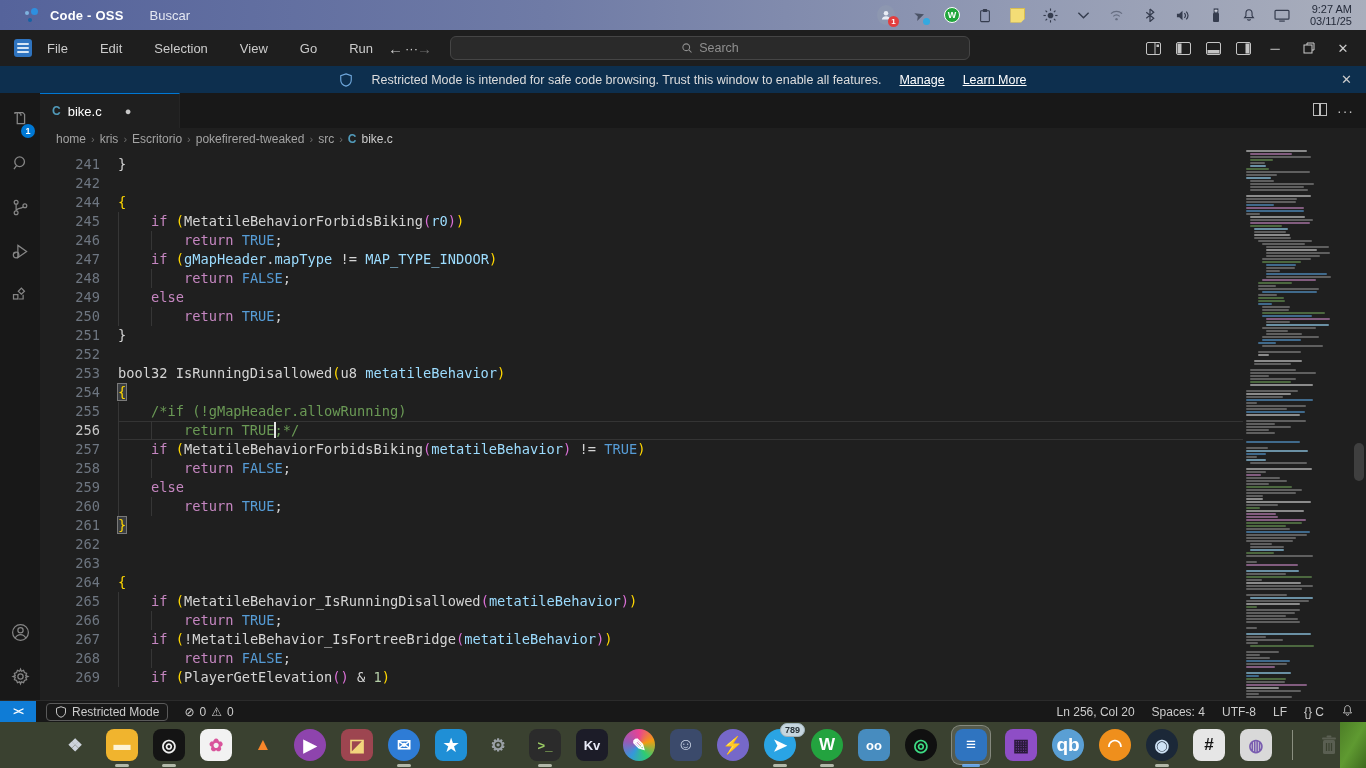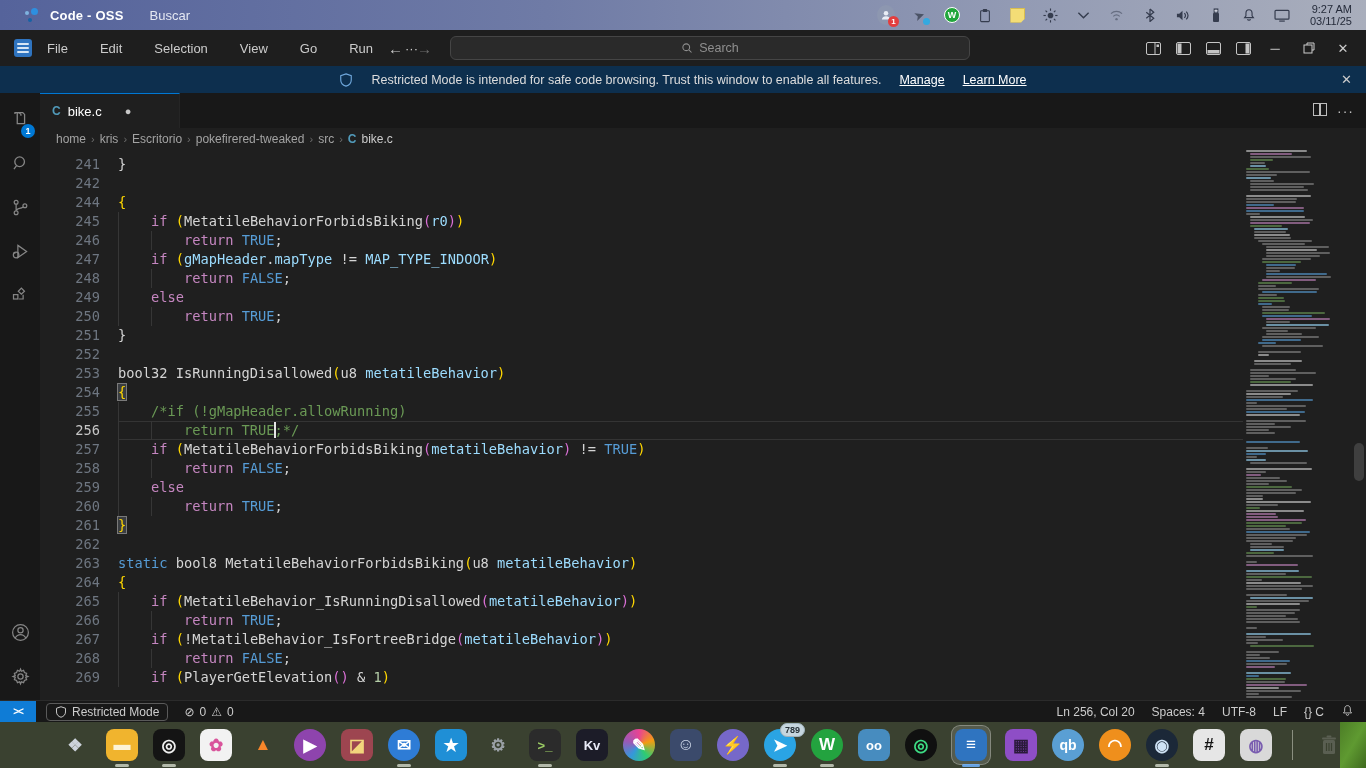--- a/index.html
+++ b/index.html
@@ -419,21 +419,21 @@
             <div class="line"><span class="gutter">253</span><span class="content"><span class="t-p">bool32 IsRunningDisallowed</span><span class="t-b1">(</span><span class="t-p">u8 </span><span class="t-v">metatileBehavior</span><span class="t-b1">)</span></span></div>
             <div class="line"><span class="gutter">254</span><span class="content"><span class="t-bm">{</span></span></div>
             <div class="line"><div class="guide" style="left: 78px;"></div><span class="gutter">255</span><span class="content"><span class="t-p">    </span><span class="t-c">/*if (!gMapHeader.allowRunning)</span></span></div>
             <div class="line current"><div class="cur-borders"></div><div class="guide" style="left: 78px;"></div><div class="guide" style="left: 110.88px;"></div><span class="gutter">256</span><span class="content"><span class="t-p">        </span><span class="t-c">return TRUE</span><span class="t-cur"></span><span class="t-c">;*/</span></span></div>
             <div class="line"><div class="guide" style="left: 78px;"></div><span class="gutter">257</span><span class="content"><span class="t-p">    </span><span class="t-kw">if</span><span class="t-p"> </span><span class="t-b1">(</span><span class="t-p">MetatileBehaviorForbidsBiking</span><span class="t-b2">(</span><span class="t-v">metatileBehavior</span><span class="t-b2">)</span><span class="t-p"> != </span><span class="t-kb">TRUE</span><span class="t-b1">)</span></span></div>
             <div class="line"><div class="guide" style="left: 78px;"></div><div class="guide" style="left: 110.88px;"></div><span class="gutter">258</span><span class="content"><span class="t-p">        </span><span class="t-kw">return</span><span class="t-p"> </span><span class="t-kb">FALSE</span><span class="t-p">;</span></span></div>
             <div class="line"><div class="guide" style="left: 78px;"></div><span class="gutter">259</span><span class="content"><span class="t-p">    </span><span class="t-kw">else</span></span></div>
             <div class="line"><div class="guide" style="left: 78px;"></div><div class="guide" style="left: 110.88px;"></div><span class="gutter">260</span><span class="content"><span class="t-p">        </span><span class="t-kw">return</span><span class="t-p"> </span><span class="t-kb">TRUE</span><span class="t-p">;</span></span></div>
             <div class="line"><span class="gutter">261</span><span class="content"><span class="t-bm">}</span></span></div>
             <div class="line"><span class="gutter">262</span><span class="content"></span></div>
-            <div class="line"><span class="gutter">263</span><span class="content"><span class="t-kb">static</span><span class="t-p"> bool8 MetatileBehaviorForbidsBiking</span><span class="t-b1">(</span><span class="t-p">u8 </span><span class="t-v">metatileBehavior</span><span class="t-b1">)</span></span></div>
+            <div class="line"><span class="gutter">263</span></div>
             <div class="line"><span class="gutter">264</span><span class="content"><span class="t-b1">{</span></span></div>
             <div class="line"><div class="guide" style="left: 78px;"></div><span class="gutter">265</span><span class="content"><span class="t-p">    </span><span class="t-kw">if</span><span class="t-p"> </span><span class="t-b1">(</span><span class="t-p">MetatileBehavior_IsRunningDisallowed</span><span class="t-b2">(</span><span class="t-v">metatileBehavior</span><span class="t-b2">)</span><span class="t-b1">)</span></span></div>
             <div class="line"><div class="guide" style="left: 78px;"></div><div class="guide" style="left: 110.88px;"></div><span class="gutter">266</span><span class="content"><span class="t-p">        </span><span class="t-kw">return</span><span class="t-p"> </span><span class="t-kb">TRUE</span><span class="t-p">;</span></span></div>
             <div class="line"><div class="guide" style="left: 78px;"></div><span class="gutter">267</span><span class="content"><span class="t-p">    </span><span class="t-kw">if</span><span class="t-p"> </span><span class="t-b1">(</span><span class="t-p">!MetatileBehavior_IsFortreeBridge</span><span class="t-b2">(</span><span class="t-v">metatileBehavior</span><span class="t-b2">)</span><span class="t-b1">)</span></span></div>
             <div class="line"><div class="guide" style="left: 78px;"></div><div class="guide" style="left: 110.88px;"></div><span class="gutter">268</span><span class="content"><span class="t-p">        </span><span class="t-kw">return</span><span class="t-p"> </span><span class="t-kb">FALSE</span><span class="t-p">;</span></span></div>
             <div class="line"><div class="guide" style="left: 78px;"></div><span class="gutter">269</span><span class="content"><span class="t-p">    </span><span class="t-kw">if</span><span class="t-p"> </span><span class="t-b1">(</span><span class="t-p">PlayerGetElevation</span><span class="t-b2">()</span><span class="t-p"> &amp; </span><span class="t-num">1</span><span class="t-b1">)</span></span></div>
           </div>
         <div id="minimap">
             <div class="mm-line" style="top: 0px; left: 4px; width: 61.0273px; background: rgb(212, 212, 212);"></div>
             <div class="mm-line" style="top: 3px; left: 8px; width: 41.8748px; background: rgb(197, 134, 192);"></div>
@@ -700,21 +700,21 @@
         <span class="tb-ic circle" style="background: rgb(16, 16, 16); color: rgb(61, 220, 132);">◎</span>
       </div>
       <div class="tb-item active">
         <span class="tb-ic" style="background: rgb(47, 116, 192); color: rgb(255, 255, 255);">≡</span>
         <span class="tb-run"></span>
       </div>
       <div class="tb-item">
         <span class="tb-ic" style="background: rgb(142, 78, 198); color: rgb(42, 26, 58);">▦</span>
       </div>
       <div class="tb-item">
-        <span class="tb-ic circle" style="background: rgb(90, 159, 212); color: rgb(255, 255, 255); font-size: 14px;">qb</span>
+        <span class="tb-ic circle" style="background: rgb(90, 159, 212); color: rgb(255, 255, 255); font-size: 19px;">qb</span>
       </div>
       <div class="tb-item">
         <span class="tb-ic circle" style="background: rgb(239, 143, 28); color: rgb(255, 255, 255);">◠</span>
       </div>
       <div class="tb-item">
         <span class="tb-ic circle" style="background: rgb(27, 40, 56); color: rgb(207, 227, 245);">◉</span>
         <span class="tb-run"></span>
       </div>
       <div class="tb-item">
         <span class="tb-ic" style="background: rgb(230, 230, 230); color: rgb(20, 20, 20);">#</span>

